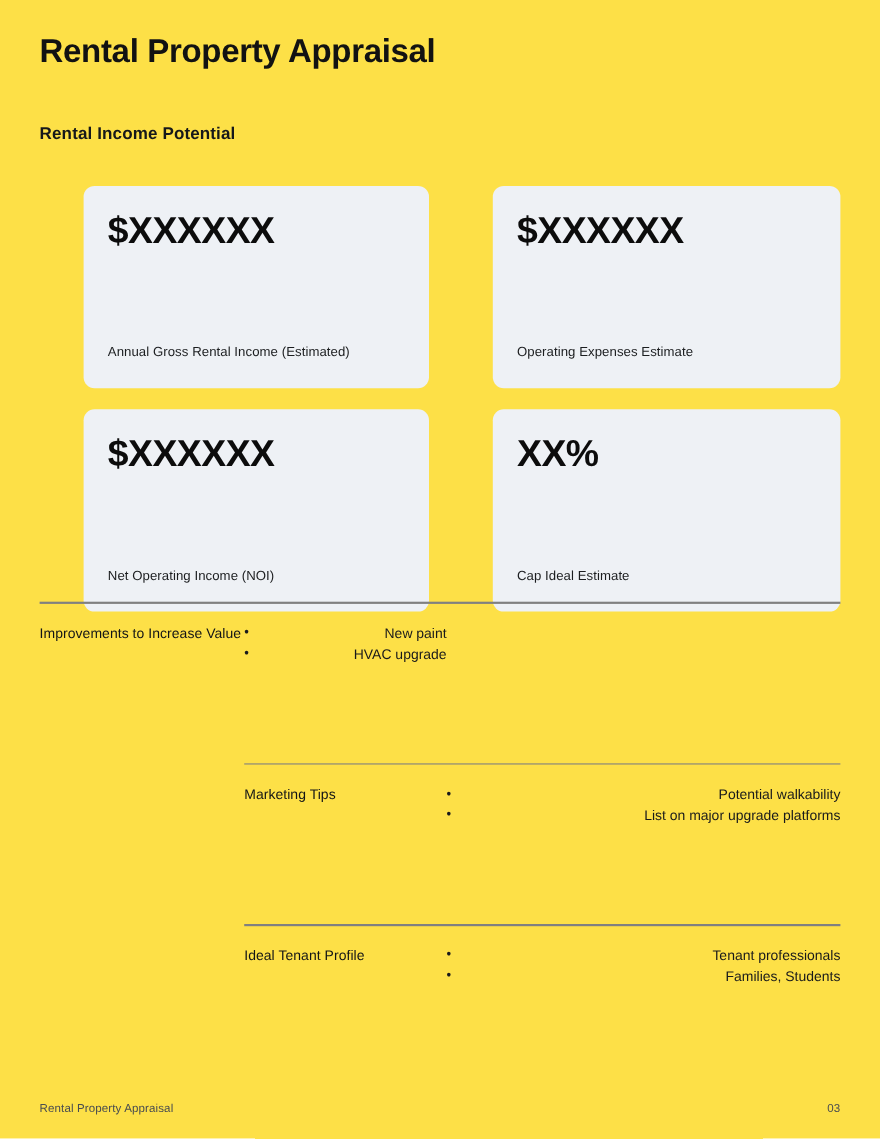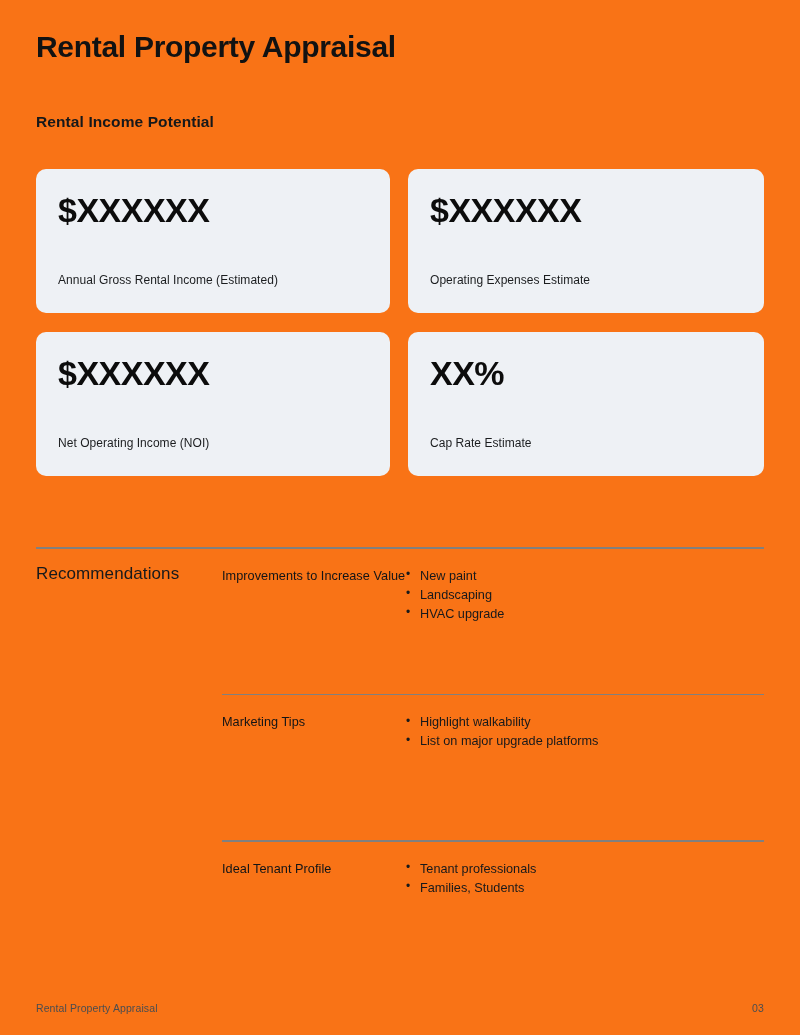--- a/index.html
+++ b/index.html
@@ -8,21 +8,21 @@
     height: 1035px;
     background: #ffffff;
     font-family: "Liberation Sans", "DejaVu Sans", sans-serif;
     color: #111111;
     -webkit-font-smoothing: antialiased;
   }
   .page {
     position: relative;
     width: 800px;
     height: 1035px;
-    background: #f97316;
+    background: #fde047;
     overflow: hidden;
   }
 
   
   .page-title {
     position: absolute;
     left: 36px;
     top: 30px;
     font-size: 30px;
     font-weight: 700;
@@ -47,23 +47,24 @@
     top: 169px;
     width: 728px;
     display: grid;
     grid-template-columns: 354px 356px;
     column-gap: 18px;
     row-gap: 19px;
   }
   .card {
     background: #eef1f5;
     border-radius: 10px;
-    height: 144px;
+    height: 184px;
     padding: 24px 22px 0 22px;
     position: relative;
+    margin-left: 40px;
   }
   .card-value {
     font-size: 34px;
     font-weight: 700;
     letter-spacing: -0.5px;
     color: #0c0c0c;
     line-height: 1;
   }
   .card-label {
     position: absolute;
@@ -109,20 +110,21 @@
     font-size: 12.7px;
     font-weight: 400;
     color: #121416;
     line-height: 1.28;
     padding-top: 5px;
     letter-spacing: 0.05px;
   }
   .rec-list {
     list-style: none;
     padding-top: 5px;
+    text-align: right;
   }
   .rec-list li {
     position: relative;
     font-size: 12.7px;
     font-weight: 400;
     color: #18191b;
     line-height: 1.27;
     padding-left: 14px;
     margin-bottom: 3px;
   }
@@ -166,43 +168,41 @@
     <div class="card">
       <div class="card-value">$XXXXXX</div>
       <div class="card-label">Operating Expenses Estimate</div>
     </div>
     <div class="card">
       <div class="card-value">$XXXXXX</div>
       <div class="card-label">Net Operating Income (NOI)</div>
     </div>
     <div class="card">
       <div class="card-value">XX%</div>
-      <div class="card-label">Cap Rate Estimate</div>
+      <div class="card-label">Cap Ideal Estimate</div>
     </div>
   </div>
 
   <div class="recs">
 
     <div class="rule"></div>
     <div class="rec-body first">
-      <div class="rec-title">Recommendations</div>
       <div class="rec-subtitle">Improvements to Increase Value</div>
       <ul class="rec-list">
         <li>New paint</li>
-        <li>Landscaping</li>
         <li>HVAC upgrade</li>
       </ul>
     </div>
 
     <div class="rule indent"></div>
     <div class="rec-body">
       <div></div>
       <div class="rec-subtitle">Marketing Tips</div>
       <ul class="rec-list">
-        <li>Highlight walkability</li>
+        <li>Potential walkability</li>
         <li>List on major upgrade platforms</li>
       </ul>
     </div>
 
     <div class="rule indent"></div>
     <div class="rec-body">
       <div></div>
       <div class="rec-subtitle">Ideal Tenant Profile</div>
       <ul class="rec-list">
         <li>Tenant professionals</li>

